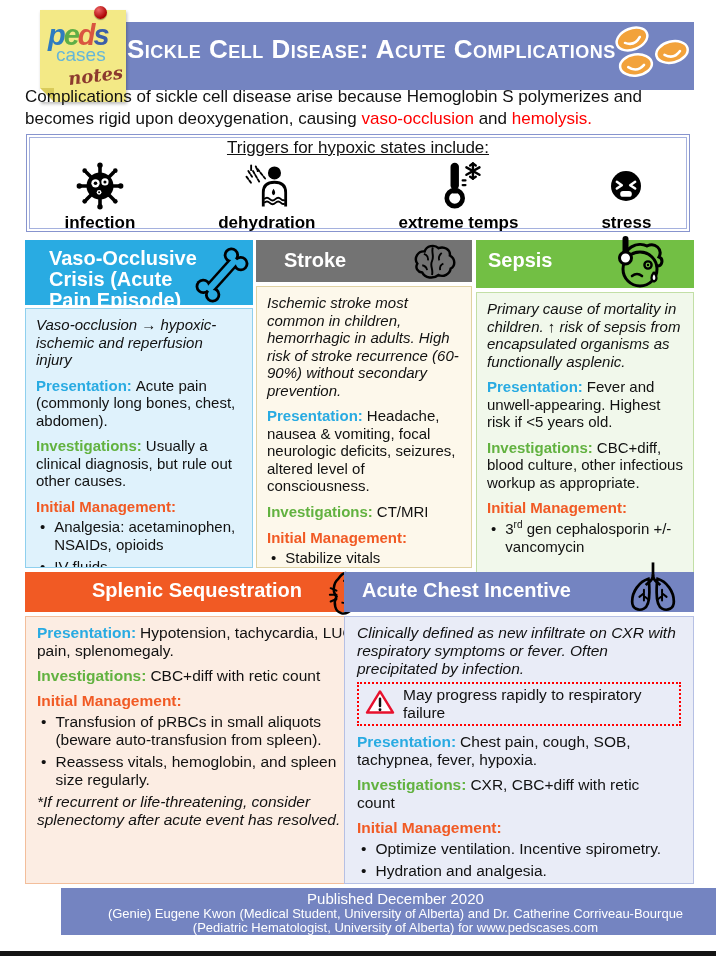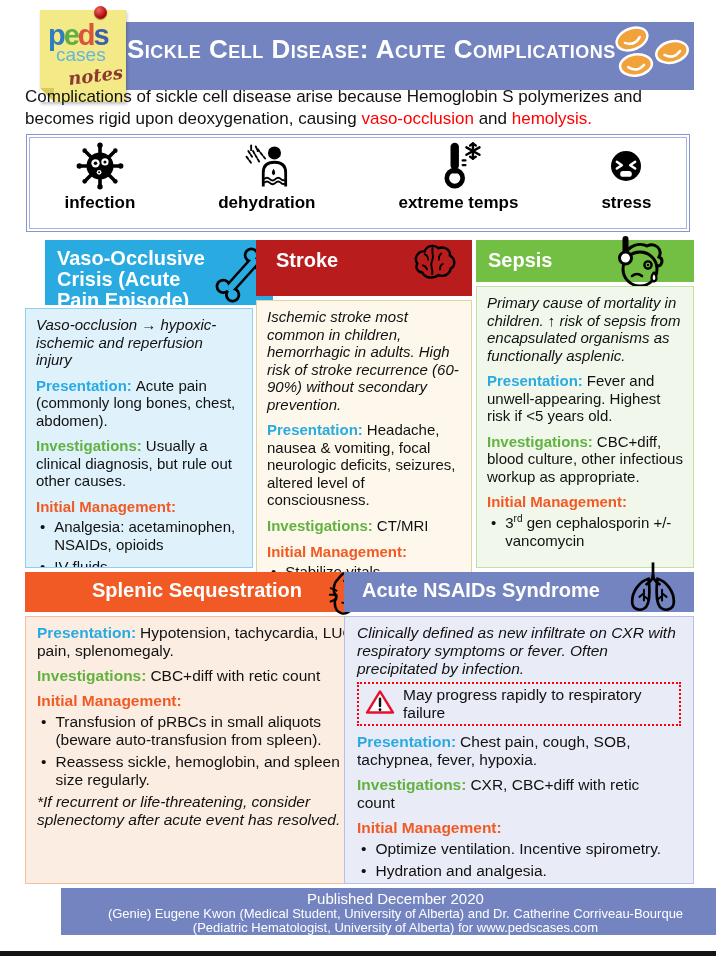--- a/index.html
+++ b/index.html
@@ -16,21 +16,21 @@
   .rbc2 { right:2px;  top:16px; transform:rotate(-14deg); }
   .rbc3 { right:38px; top:29px; transform:rotate(-8deg); }
 
   
   .logo { position:absolute; left:40px; top:10px; width:86px; height:92px; background:#F3E986;
     box-shadow:1px 2px 3px rgba(0,0,0,.25); padding:14px 6px 0 8px; }
   .logo-fold { position:absolute; left:0; bottom:0; width:0; height:0;
     border-left:14px solid #fff; border-top:14px solid #D9CB5A; }
   .pin { position:absolute; left:54px; top:-4px; width:13px; height:13px; border-radius:50%;
     background:radial-gradient(circle at 35% 30%, #e66, #a00 70%); box-shadow:0 1px 1px rgba(0,0,0,.4); }
-  .logo-peds { font-weight:bold; font-size:29px; line-height:22px; letter-spacing:-2px; }
+  .logo-peds { font-weight:bold; font-size:29px; line-height:22px; letter-spacing:-2px;font-style:italic; }
   .logo-peds span:nth-child(1){color:#2F7CC0;} .logo-peds span:nth-child(2){color:#5FAE46;}
   .logo-peds span:nth-child(3){color:#D95540;} .logo-peds span:nth-child(4){color:#3B5FA8;}
   .logo-cases { font-size:19px; color:#66B6D8; letter-spacing:0; line-height:17px; margin-left:8px; }
   .logo-notes { font-family:"DejaVu Serif", serif; font-style:italic; font-weight:bold; font-size:18px;
     color:#8C3A2E; transform:rotate(-7deg); margin:2px 0 0 20px; }
 
   
   .intro { position:absolute; left:25px; top:86px; width:670px; font-size:17px; line-height:1.28; color:#111; }
   .red { color:#F00; }
 
@@ -53,24 +53,24 @@
   .kw { font-weight:bold; margin-right:4px; }
   .kw-pres { color:#29ABE2; } .kw-inv { color:#62B240; } .kw-mgmt { color:#F15A24; }
   .bullet { display:flex; gap:9px; margin:0 0 4px 4px; }
   .bullet .dot { flex:none; }
   .head-icon { position:absolute; }
 
   
   .voc    { left:25px;  top:240px; width:228px; }
   .stroke { left:256px; top:240px; width:216px; }
   .sepsis { left:476px; top:240px; width:218px; }
-  .voc .sec-head    { height:65px; background:#29ABE2; padding:8px 0 0 12px;margin-left:20px; }
+  .voc .sec-head    { height:65px; background:#29ABE2; padding:8px 0 0 24px; }
   .voc .sec-head h2 { width:160px; }
-  .stroke .sec-head { height:56px; background:#b91c1c; padding:10px 0 0 20px; }
-  .sepsis .sec-head { height:42px; background:#72BF44; padding:10px 0 0 12px; }
+  .stroke .sec-head { height:42px; background:#737373; padding:10px 0 0 28px; }
+  .sepsis .sec-head { height:48px; background:#72BF44; padding:10px 0 0 12px; }
   .voc .sec-body    { margin-top:3px; height:260px; background:#DFF2FC; border:1px solid #8FD0EE; padding:7px 10px; }
   .stroke .sec-body { margin-top:4px; height:282px; background:#FDF8EB; border:1px solid #E0D2A2; padding:7px 10px; }
   .sepsis .sec-body { margin-top:4px; height:282px; background:#F1F8EB; border:1px solid #C2DFA6; padding:7px 10px; }
   .voc .sec-body, .stroke .sec-body, .sepsis .sec-body { font-size:15px; line-height:1.17; }
 
   
   .splenic { left:25px;  top:572px; width:344px; }
   .acs     { left:344px; top:572px; width:350px; }
   .splenic .sec-head { height:40px; background:#F15A24; padding-top:8px; text-align:center; }
   .acs .sec-head     { height:40px; background:#7484C1; padding:8px 0 0 18px; }
@@ -118,20 +118,21 @@
       <span>p</span><span>e</span><span>d</span><span>s</span>
     </div>
     <div class="logo-cases">cases</div>
     <div class="logo-notes">notes</div>
     <div class="logo-fold"></div>
   </div>
 
   <p class="intro"><span>Complications of sickle cell disease arise because Hemoglobin S polymerizes and becomes rigid upon deoxygenation, causing </span><span class="red">vaso-occlusion</span><span> and </span><span class="red">hemolysis.</span></p>
 
   <div class="triggers">
+    <div class="triggers-title">Triggers for hypoxic states include:</div>
     <div class="triggers-row">
       <div class="trigger">
         <span class="ticon">
           <svg width="54" height="54" viewBox="0 0 60 60">
             <g stroke="#000" stroke-width="4" stroke-linecap="round">
               <line x1="30" y1="9" x2="30" y2="16"></line>
                 <line x1="30" y1="44" x2="30" y2="51"></line>
               <line x1="9" y1="30" x2="16" y2="30"></line>
                 <line x1="44" y1="30" x2="51" y2="30"></line>
               <line x1="15" y1="15" x2="20" y2="20"></line>
@@ -331,29 +332,29 @@
     <div class="sec-body">
       <p><span class="kw kw-pres">Presentation:</span><span>Hypotension, tachycardia, LUQ pain, splenomegaly.</span></p>
       <p><span class="kw kw-inv">Investigations:</span><span>CBC+diff with retic count</span></p>
       <p style="margin-bottom:3px;"><span class="kw kw-mgmt">Initial Management:</span></p>
       <div class="bullet">
           <span class="dot">•</span>
           <span>Transfusion of pRBCs in small aliquots (beware auto-transfusion from spleen).</span>
         </div>
       <div class="bullet">
           <span class="dot">•</span>
-          <span>Reassess sickle, hemoglobin, and spleen size regularly.</span>
+          <span>Reassess vitals, hemoglobin, and spleen size regularly.</span>
         </div>
       <p class="footnote">*If recurrent or life-threatening, consider splenectomy after acute event has resolved.</p>
     </div>
   </section>
 
   <section class="sec acs">
     <div class="sec-head">
-      <h2>Acute NSAIDs Syndrome</h2>
+      <h2>Acute Chest Incentive</h2>
       <span class="head-icon" style="right:12px; top:-15px;">
         <svg width="58" height="58" viewBox="0 0 64 60">
           <g fill="none" stroke="#000" stroke-width="3">
             <path d="M32 4 V17"></path>
             <path d="M32 17 C32 24 28 25 24 29"></path>
             <path d="M32 17 C32 24 36 25 40 29"></path>
             <path d="M27 22 C17 25 9 36 9 47 C9 55 16 58 22 55 C27 52.5 28 45 28 37 C28 31 28 26 27 22 Z"></path>
             <path d="M37 22 C47 25 55 36 55 47 C55 55 48 58 42 55 C37 52.5 36 45 36 37 C36 31 36 26 37 22 Z"></path>
           </g>
           <g fill="none" stroke="#000" stroke-width="2.2" stroke-linecap="round">

